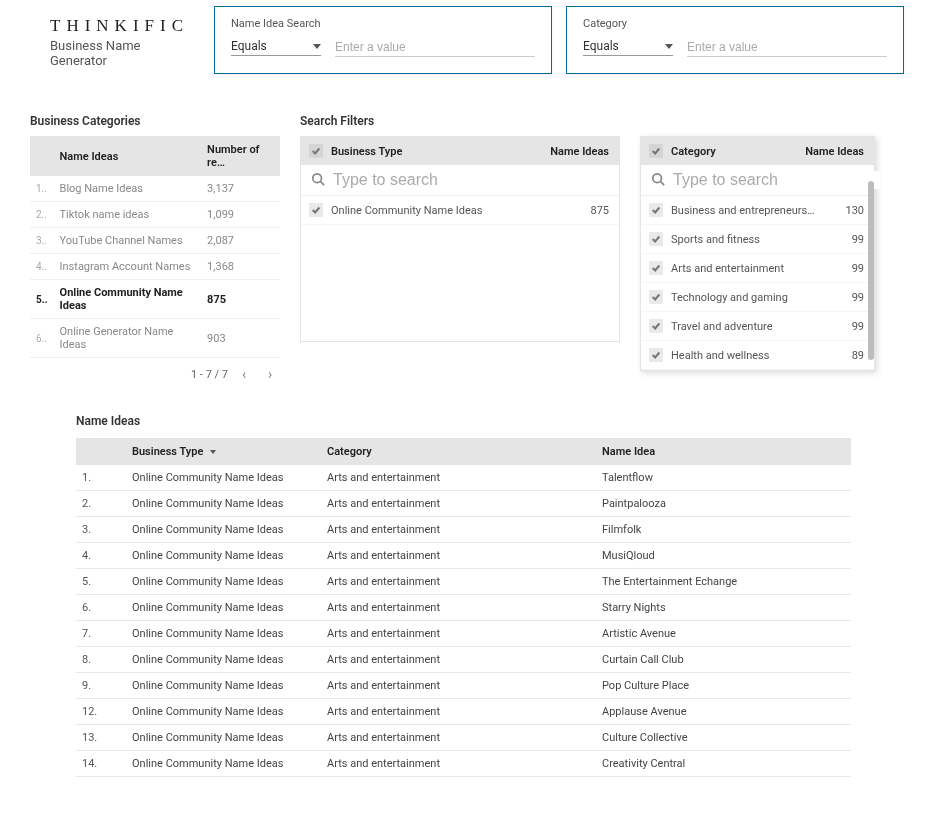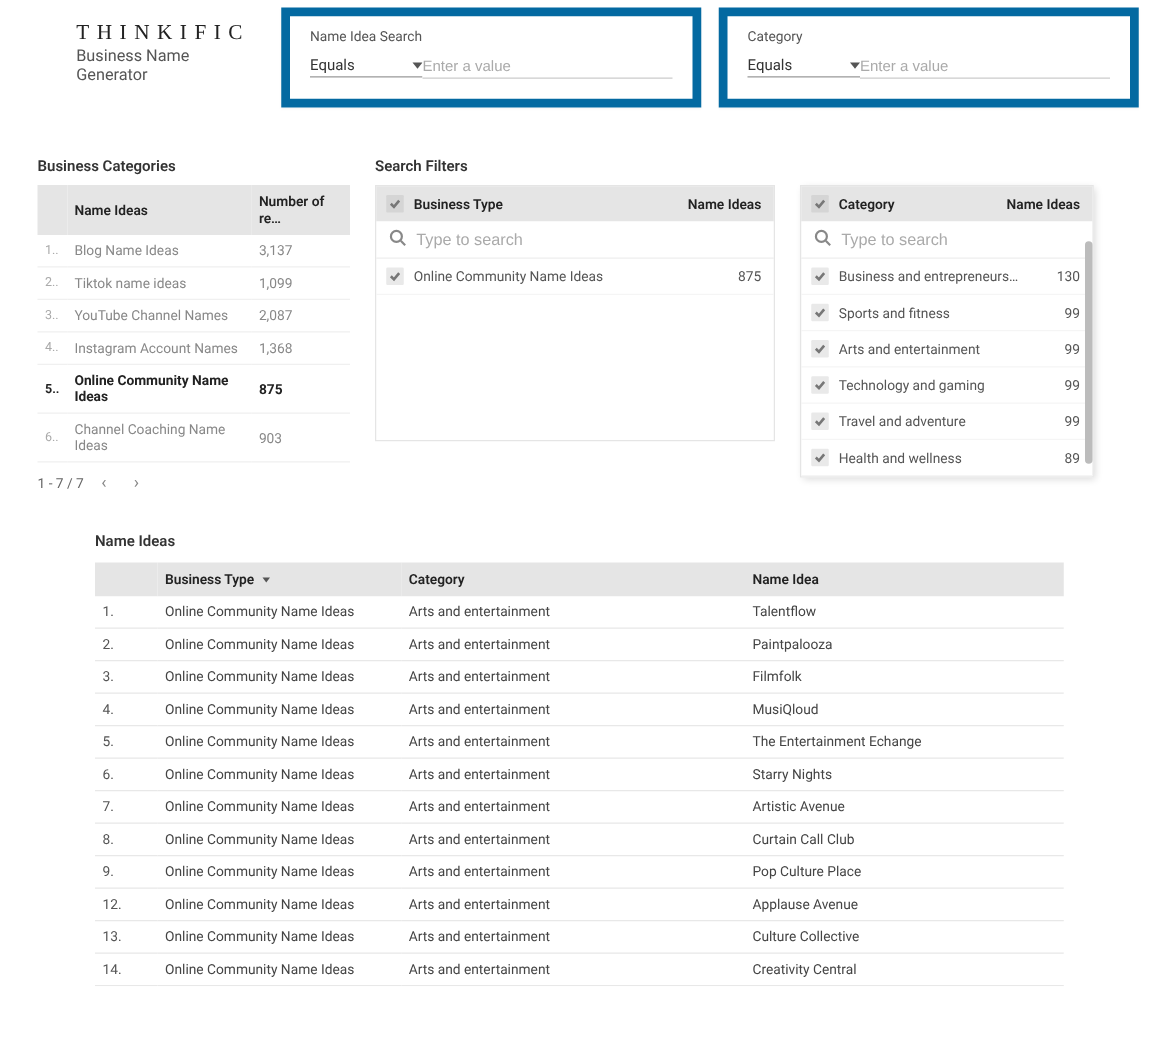--- a/index.html
+++ b/index.html
@@ -13,50 +13,49 @@
   
   .header-row {
     display: flex;
     align-items: flex-start;
     padding: 6px 0 10px 0;
     gap: 14px;
   }
   .brand {
     padding: 10px 0 0 50px;
     flex: 0 0 200px;
-    margin-left: 11px;
   }
   .brand .logo {
     font-family: Georgia, "Times New Roman", serif;
     letter-spacing: 6px;
     font-size: 17px;
     font-weight: 500;
     color: #222;
   }
   .brand .sub {
     font-size: 13px;
     color: #555;
     margin-top: 2px;
   }
   .search-box {
-    border: 7px solid #0369a1;
+    border: 1px solid #0369a1;
     box-shadow: 0 1px 2px rgba(0,0,0,0.05);
     padding: 10px 16px 16px 16px;
     min-width: 320px;
   }
   .search-box.cat { min-width: 320px; }
   .search-box .label {
     font-size: 11px;
     color: #555;
     margin-bottom: 8px;
   }
   .search-box .row {
     display: flex;
     align-items: center;
-    gap: 0;
+    gap: 14px;
   }
   .select {
     display: flex;
     align-items: center;
     justify-content: space-between;
     border-bottom: 1px solid #999;
     width: 90px;
     cursor: pointer;
     padding-bottom: 2px;
     font-size: 12px;
@@ -116,20 +115,21 @@
     border-bottom: 1px solid #f0f0f0;
   }
   .biz-cat tbody td.idx { width: 18px; color: #aaa; font-size: 10px; }
   .biz-cat tbody td.num { text-align: left; margin-top: 12px; }
   .biz-cat tbody tr.selected td {
     font-weight: 700;
     color: #222;
   }
   .pager {
     display: flex;
+    justify-content: flex-end;
     align-items: center;
     gap: 6px;
     margin-top: 6px;
     font-size: 11px;
     color: #666;
   }
   .pager .chev {
     width: 20px; height: 20px;
     display: inline-flex;
     align-items: center; justify-content: center;
@@ -171,21 +171,21 @@
   .filter-search {
     display: flex;
     align-items: center;
     padding: 6px 10px;
     gap: 8px;
     border-bottom: 1px solid #eee;
   }
   .filter-search svg { width: 14px; height: 14px; stroke: #888; fill: none; stroke-width: 2; }
   .filter-search input {
     border: none; outline: none;
-    font-size: 13px;
+    font-size: 16px;
     flex: 1;
     color: #333;
   }
   .filter-search input::placeholder { color: #aaa; }
   .filter-row {
     display: flex;
     align-items: center;
     padding: 7px 10px 7px 8px;
     font-size: 11px;
     color: #555;
@@ -316,21 +316,21 @@
             <td>Instagram Account Names</td>
             <td class="num">1,368</td>
           </tr>
           <tr class="selected">
             <td class="idx">5..</td>
             <td>Online Community Name Ideas</td>
             <td class="num">875</td>
           </tr>
           <tr>
             <td class="idx">6..</td>
-            <td>Channel Coaching Name Ideas</td>
+            <td>Online Generator Name Ideas</td>
             <td class="num">903</td>
           </tr>
         </tbody>
     </table>
     <div class="pager">
       <span>1 - 7 / 7</span>
       <span class="chev">‹</span>
       <span class="chev">›</span>
     </div>
   </div>

